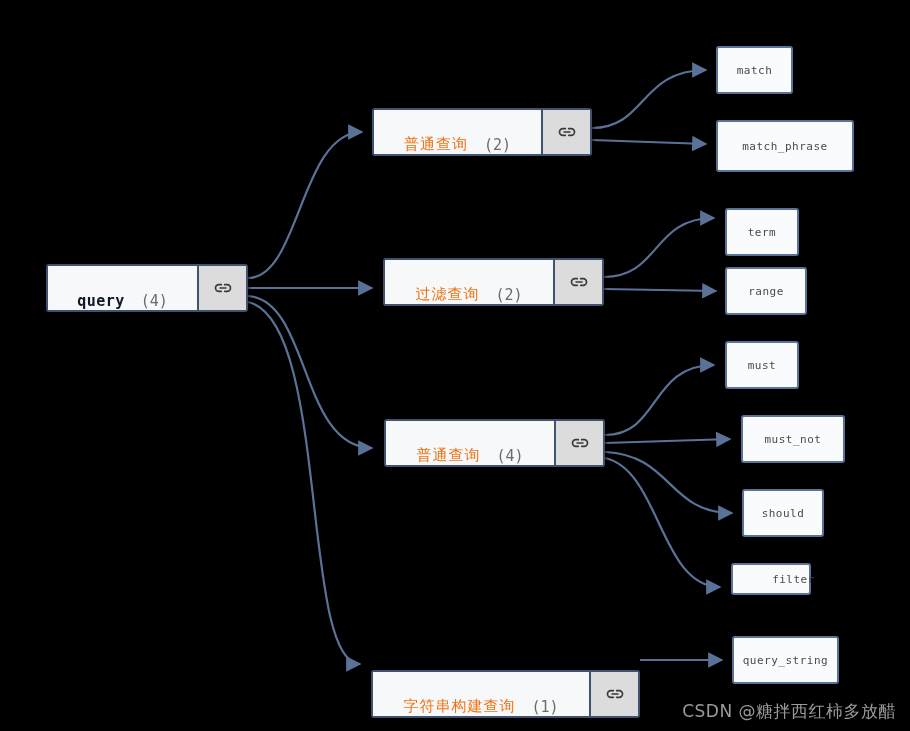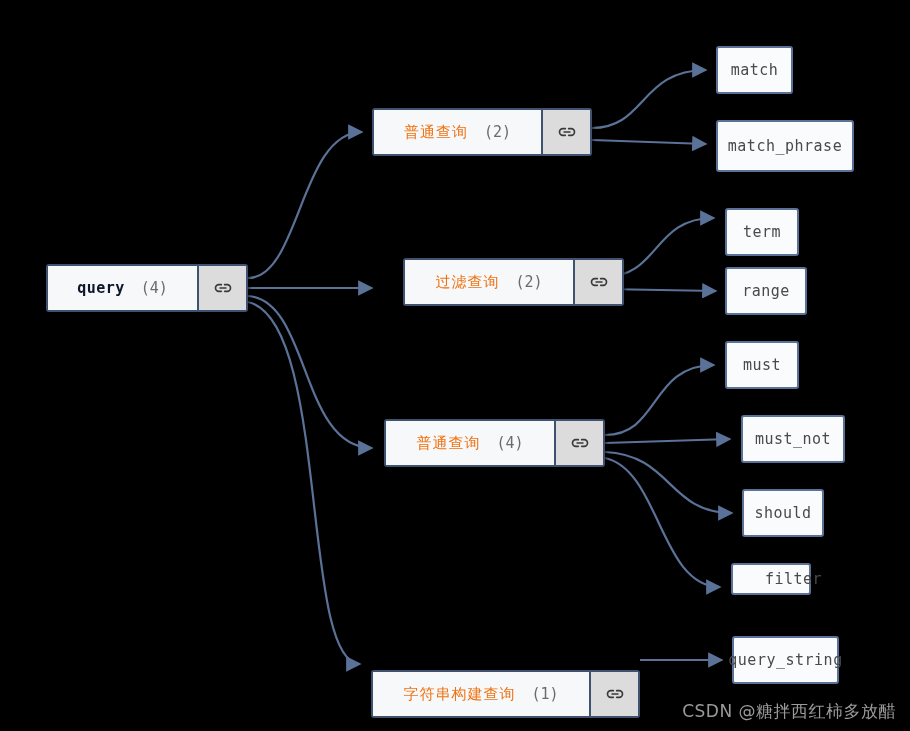--- a/index.html
+++ b/index.html
@@ -30,21 +30,21 @@
     align-items: stretch;
     border: 2px solid #3f5370;
     border-radius: 3px;
     background: #f7f8fa;
     box-shadow: 2px 2px 3px rgba(0,0,0,0.55);
     overflow: hidden;
   }
   .node-body {
     flex: 1 1 auto;
     display: flex;
-    align-items: center;
+    align-items: flex-end;
     justify-content: center;
     gap: 16px;
     padding: 0 2px;
     background: #f7f8fa;
     white-space: nowrap;
   }
   .node-label {
     font-family: "DejaVu Sans Mono", monospace;
     font-size: 15px;
     letter-spacing: 0.5px;
@@ -78,21 +78,21 @@
     box-sizing: border-box;
     display: flex;
     align-items: center;
     justify-content: center;
     border: 2px solid #5b7298;
     border-radius: 3px;
     background: #fafbfc;
     box-shadow: 2px 2px 3px rgba(0,0,0,0.5);
     color: #4a4a4a;
     font-family: "DejaVu Sans Mono", monospace;
-    font-size: 15px;
+    font-size: 11px;
     letter-spacing: 0.5px;
     white-space: nowrap;
   }
   #watermark {
     position: absolute;
     right: 14px;
     bottom: 8px;
     color: #9a9a9a;
     font-family: "DejaVu Sans", sans-serif;
     font-size: 17px;
@@ -157,21 +157,21 @@
     </div>
     <div class="link-cell">
       <svg width="20" height="20" viewBox="0 0 24 24">
         <path d="M10 8 H7 a4 4 0 0 0 0 8 h3" fill="none" stroke="#3a3a3a" stroke-width="2" stroke-linecap="round"></path>
         <path d="M14 8 h3 a4 4 0 0 1 0 8 h-3" fill="none" stroke="#3a3a3a" stroke-width="2" stroke-linecap="round"></path>
         <path d="M8.5 12 H15.5" fill="none" stroke="#3a3a3a" stroke-width="2" stroke-linecap="round"></path>
       </svg>
     </div>
   </div>
 
-  <div class="node" style="left:383px; top:258px; width:221px; height:48px;margin-left:20px;">
+  <div class="node" style="left:383px; top:258px; width:221px; height:48px;">
     <div class="node-body">
       <span class="node-label label-branch">过滤查询</span>
       <span class="node-count">(2)</span>
     </div>
     <div class="link-cell">
       <svg width="20" height="20" viewBox="0 0 24 24">
         <path d="M10 8 H7 a4 4 0 0 0 0 8 h3" fill="none" stroke="#3a3a3a" stroke-width="2" stroke-linecap="round"></path>
         <path d="M14 8 h3 a4 4 0 0 1 0 8 h-3" fill="none" stroke="#3a3a3a" stroke-width="2" stroke-linecap="round"></path>
         <path d="M8.5 12 H15.5" fill="none" stroke="#3a3a3a" stroke-width="2" stroke-linecap="round"></path>
       </svg>

